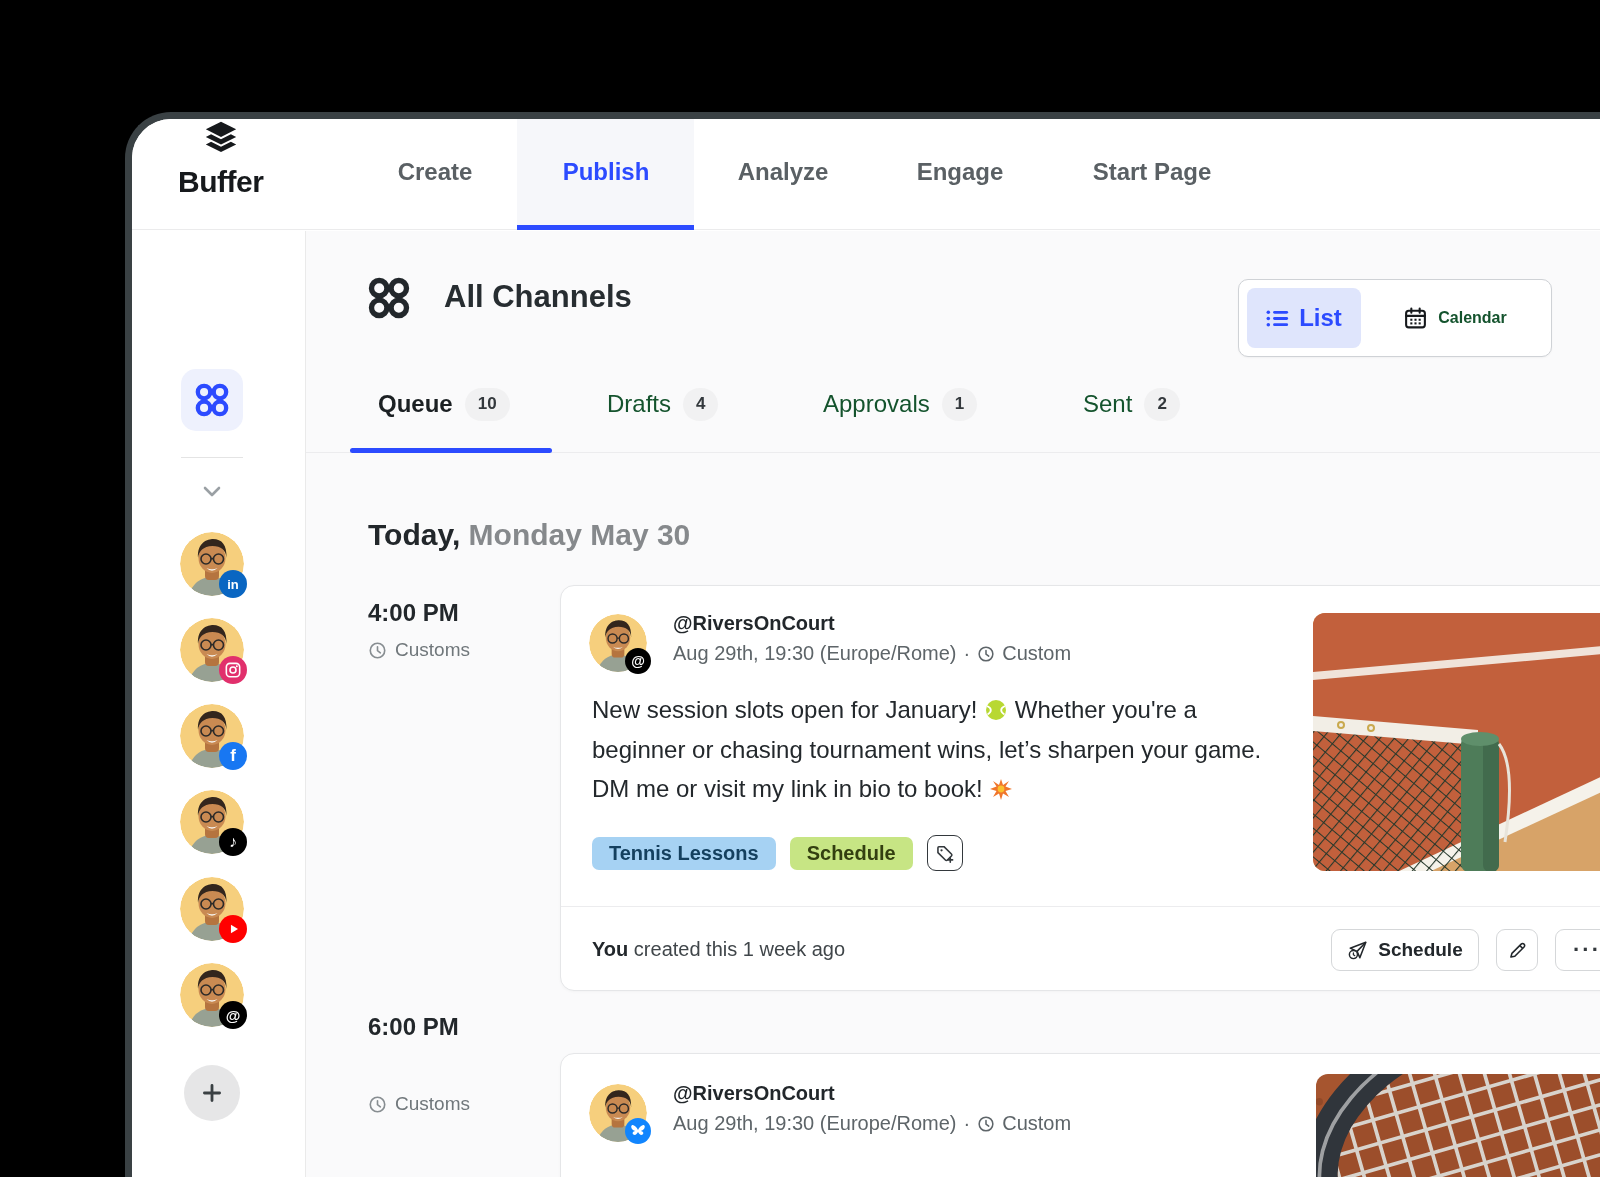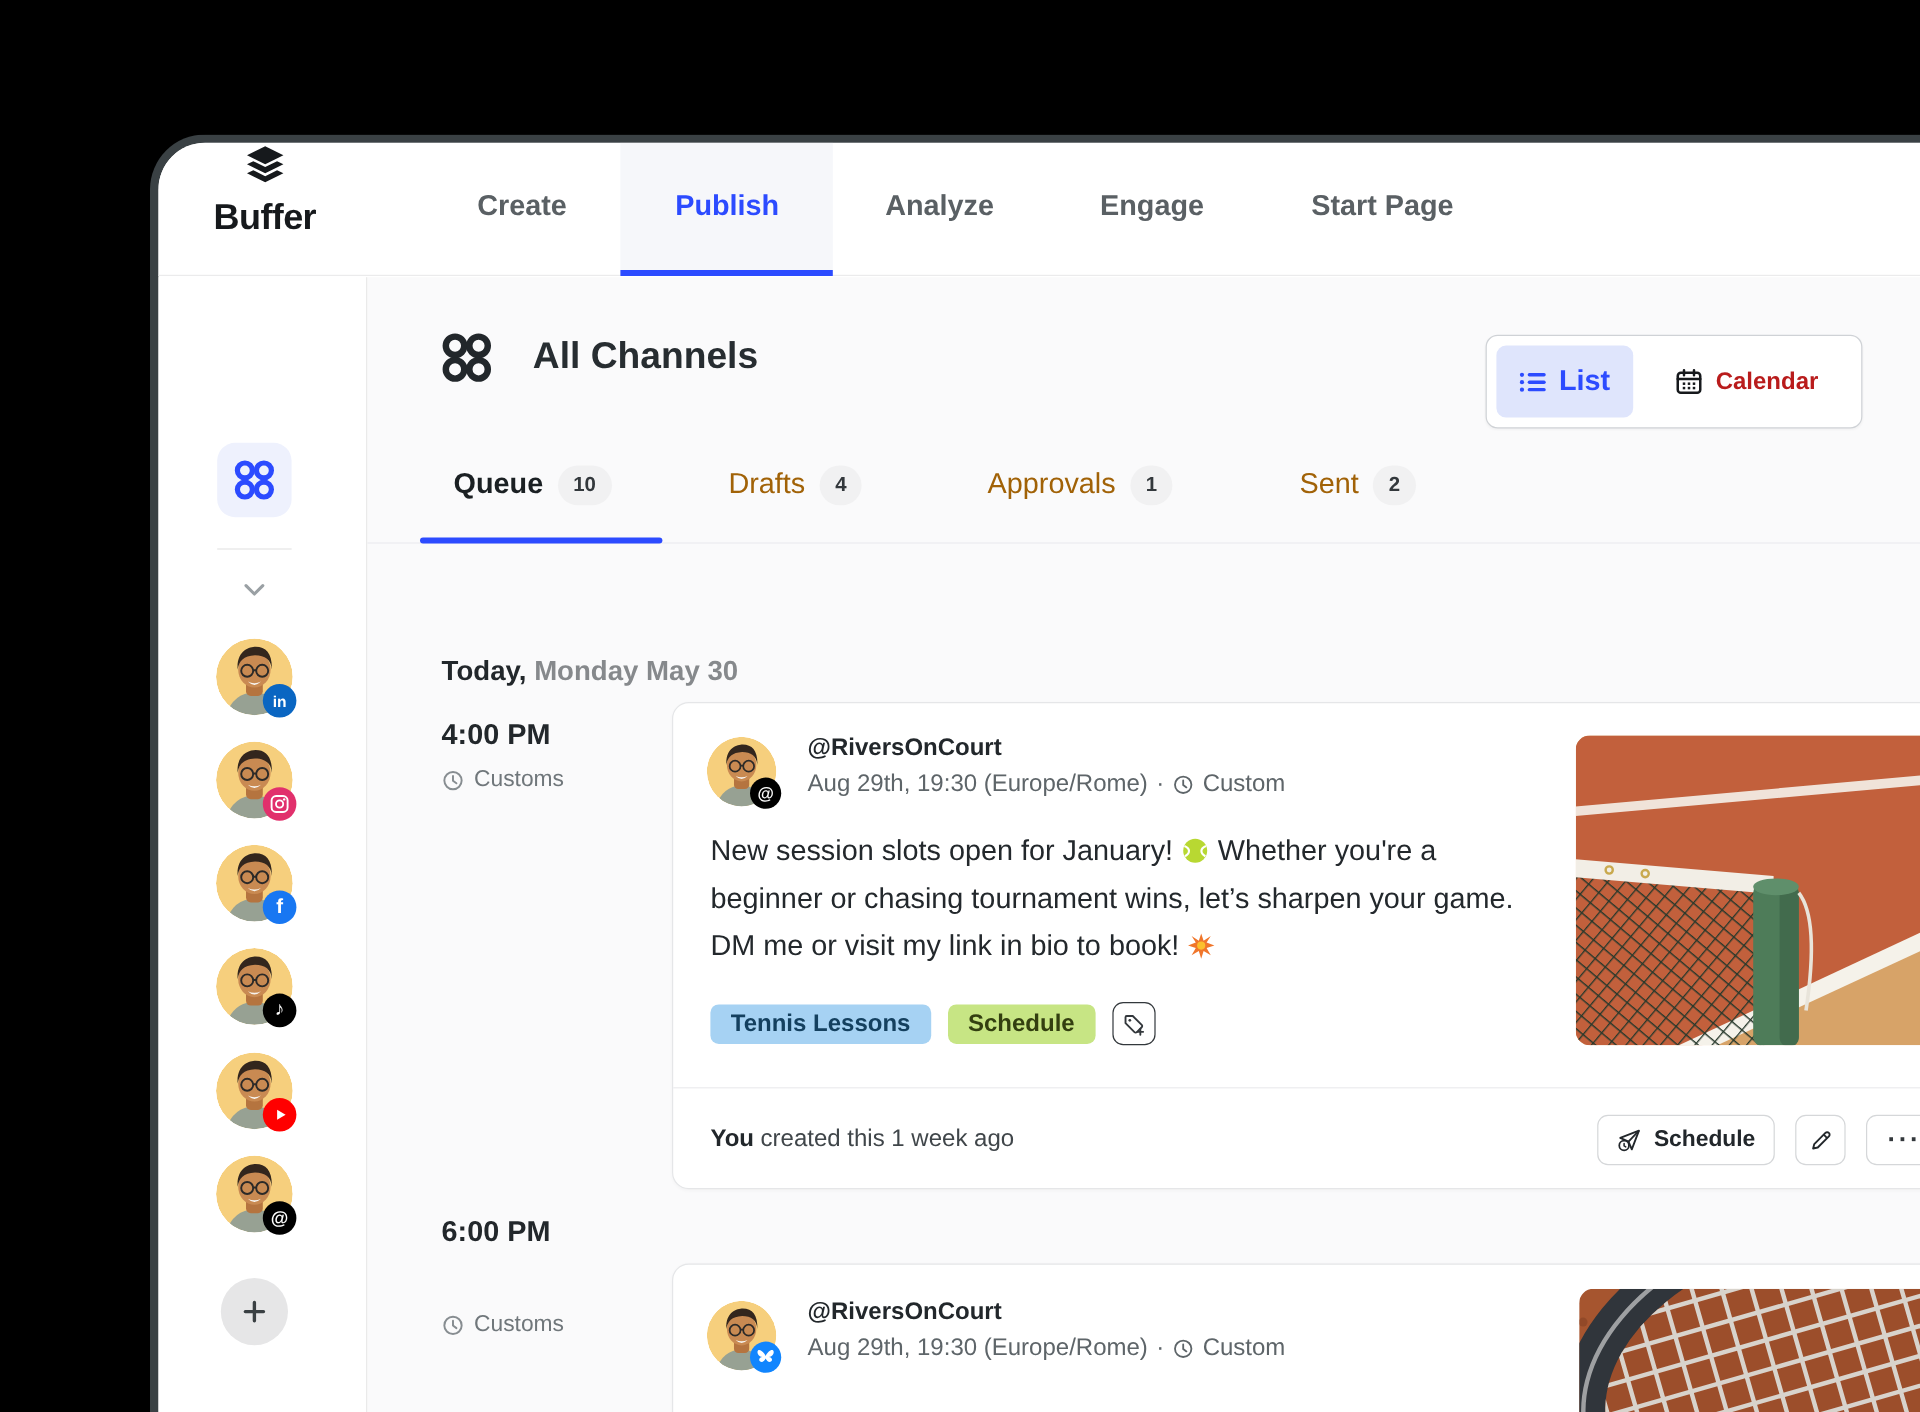--- a/index.html
+++ b/index.html
@@ -51,31 +51,31 @@
   .view-toggle { position:absolute; left:932px; top:48px; width:314px; height:78px; background:#fff;
                  border:1px solid #cfd2d6; border-radius:10px; box-shadow:0 1px 2px rgba(0,0,0,.04); }
   .seg-list { position:absolute; left:8px; top:8px; bottom:8px; width:114px; background:#DFE5FC;
               border:none; border-radius:8px; display:flex; align-items:center; justify-content:center;
               gap:10px; cursor:pointer; }
   .seg-list svg { width:23px; height:19px; color:#2C4BFF; }
   .seg-list span { font-size:24px; font-weight:700; color:#2C4BFF; }
   .seg-cal { position:absolute; left:128px; top:8px; right:8px; bottom:8px; background:transparent;
              border:none; display:flex; align-items:center; justify-content:center; gap:10px; cursor:pointer; }
   .seg-cal svg { width:25px; height:25px; color:#16191c; }
-  .seg-cal span { font-size:20px; font-weight:700; color:#b91c1c; }
+  .seg-cal span { font-size:16px; font-weight:700; color:#14532d; }
 
   .tab { position:absolute; top:150px; display:flex; align-items:center; gap:12px; height:46px; cursor:pointer; }
-  .tab-label { font-size:24px; font-weight:500; color:#a16207; }
+  .tab-label { font-size:24px; font-weight:500; color:#14532d; }
   .tab.active .tab-label { font-weight:700; color:#1b2023; }
   .tab-count { height:33px; padding:0 13px; border-radius:17px; background:#f1f1f2; color:#33383c;
                font-size:17px; font-weight:600; display:flex; align-items:center; }
   .tabs-divider { position:absolute; left:0; right:0; top:221px; height:1px; background:#ececee; }
   .tabs-underline { position:absolute; left:44px; top:217px; width:202px; height:5px; background:#2C4BFF; border-radius:3px; }
 
-  .day-heading { position:absolute; left:62px; top:287px; font-size:23px; font-weight:600; color:#86898c;margin-top:28px; }
+  .day-heading { position:absolute; left:62px; top:287px; font-size:30px; font-weight:600; color:#86898c; }
   .day-heading b { font-weight:800; color:#22272b; }
 
   .slot-time { position:absolute; left:62px; font-size:24px; font-weight:700; color:#22272b; }
   .slot-label { position:absolute; left:62px; display:flex; align-items:center; gap:8px; }
   .slot-label svg { width:19px; height:19px; color:#878d91; }
   .slot-label span { font-size:19px; color:#70777b; }
 
   .card { position:absolute; left:254px; right:-12px; background:#fff; border:1px solid #e5e6e8;
           border-radius:14px; box-shadow:0 1px 3px rgba(20,30,40,.03); }
   .card .p-avatar { position:absolute; left:28px; top:28px; width:58px; height:58px; }

